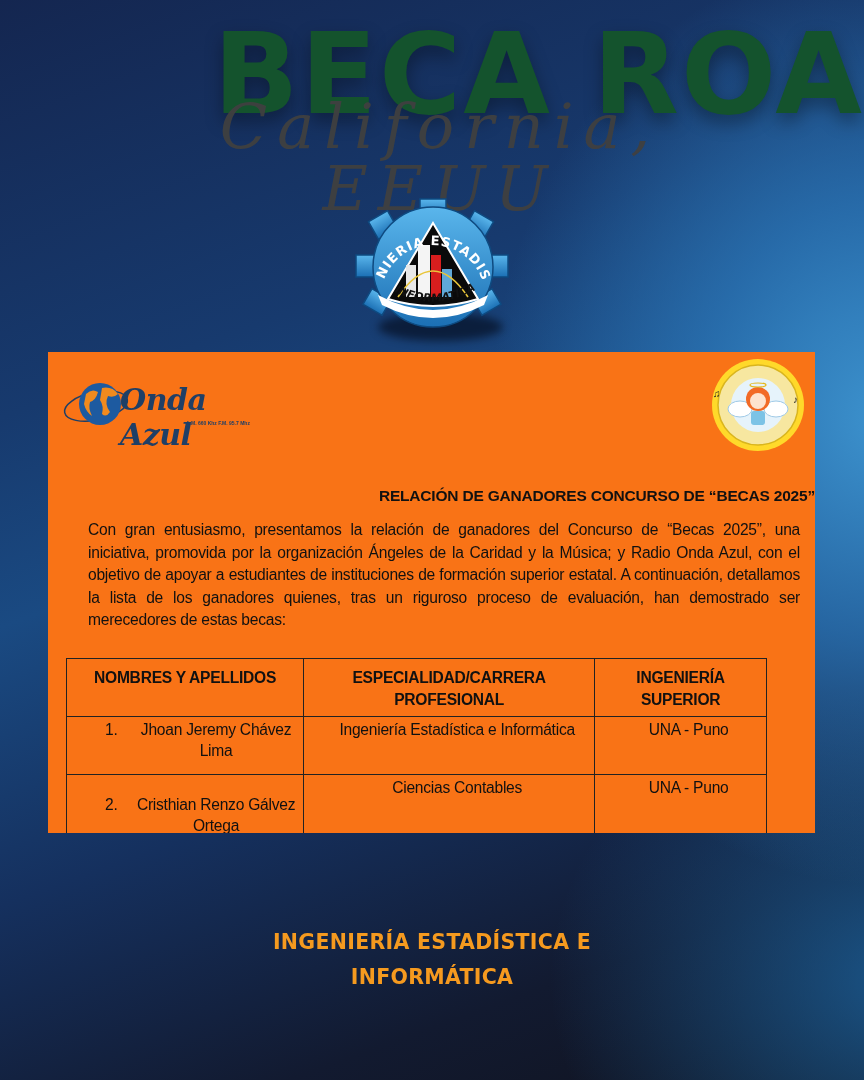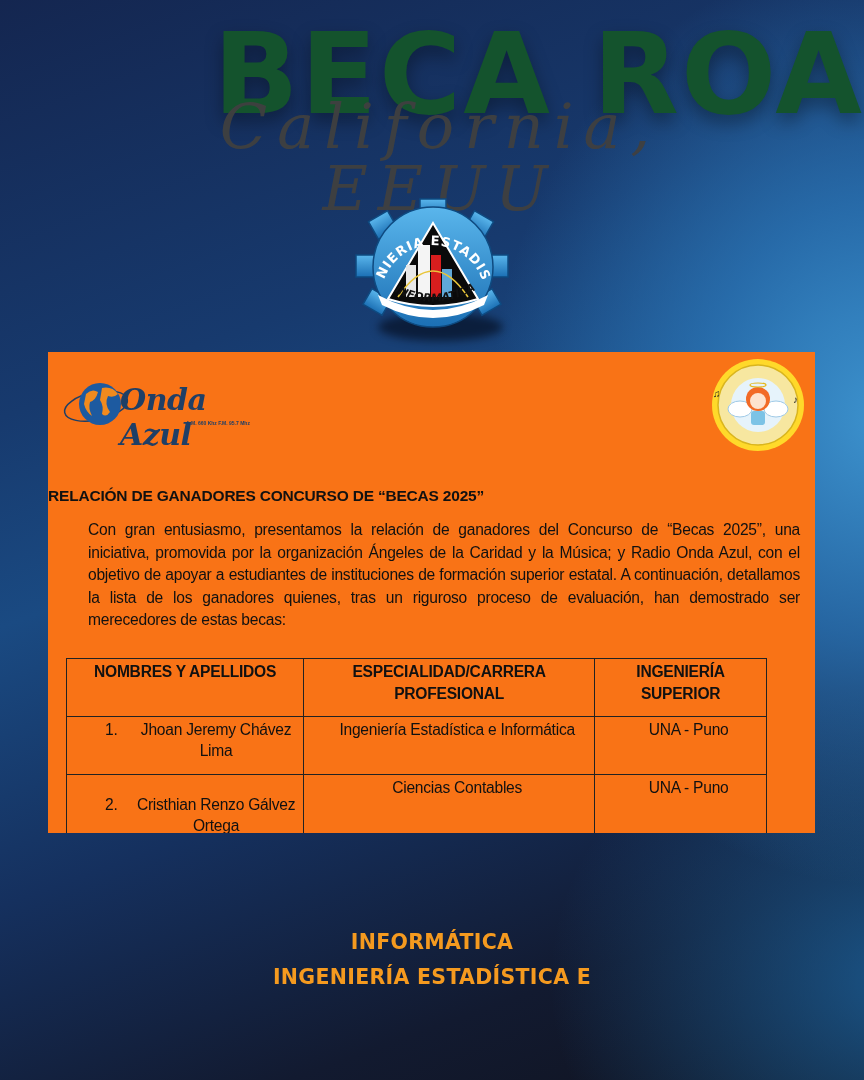--- a/index.html
+++ b/index.html
@@ -65,42 +65,42 @@
     font-size: 30px; color: #1f3f66; letter-spacing: -0.5px;
   }
   .onda-sub {
     position: absolute; left: 124px; top: 46px;
     font-size: 5px; color: #1f3f66; font-weight: bold;
   }
   .angel-logo { position: absolute; left: 659px; top: 5px; width: 102px; height: 96px; }
 
   .doc-heading {
     position: absolute; left: 0; top: 135px; width: 767px;
-    text-align: left;
+    text-align: right;
     font-weight: bold; font-size: 15.5px; letter-spacing: -0.2px;
   }
   .doc-body {
     position: absolute; left: 18px; top: 167px; width: 712px;
     font-size: 15.6px; line-height: 22.5px;
     text-align: justify;
     letter-spacing: -0.25px;
     margin-left: 22px;
   }
 
   table.winners {
     position: absolute; left: 18px; top: 306px; width: 701px;
     border-collapse: collapse;
     font-size: 15.6px; letter-spacing: -0.25px;
   }
   table.winners td, table.winners th {
     border: 1.3px solid #222;
     vertical-align: top;
   }
   table.winners th {
-    font-weight: bold; text-align: center; height: 58px; padding-top: 2px; line-height: 22px;
+    font-weight: bold; text-align: center; height: 58px; padding-top: 8px; line-height: 22px;
   }
   table.winners td { height: 58px; line-height: 21px; padding-top: 2px; }
   .col1 { width: 256px; } .col2 { width: 309px; } .col3 { width: 187px; }
   .name-cell { position: relative; }
   .name-num { position: absolute; left: 38px; }
   .name-val { display: block; padding-left: 68px; padding-right: 6px; text-align: center; }
   .center { text-align: center; padding-left: 16px; }
   .row2 .name-cell .name-inner { padding-top: 17px; }
 
   
@@ -215,15 +215,15 @@
         </div>
       </td>
       <td class="center">Ciencias Contables</td>
       <td class="center">UNA - Puno</td>
     </tr>
   </tbody>
     </table>
 </div>
 
 <div class="footer">
+  <div>INGENIERÍA ESTADÍSTICA E</div>
   <div>INFORMÁTICA</div>
-  <div>INGENIERÍA ESTADÍSTICA E</div>
 </div>
 
 </body></html>

